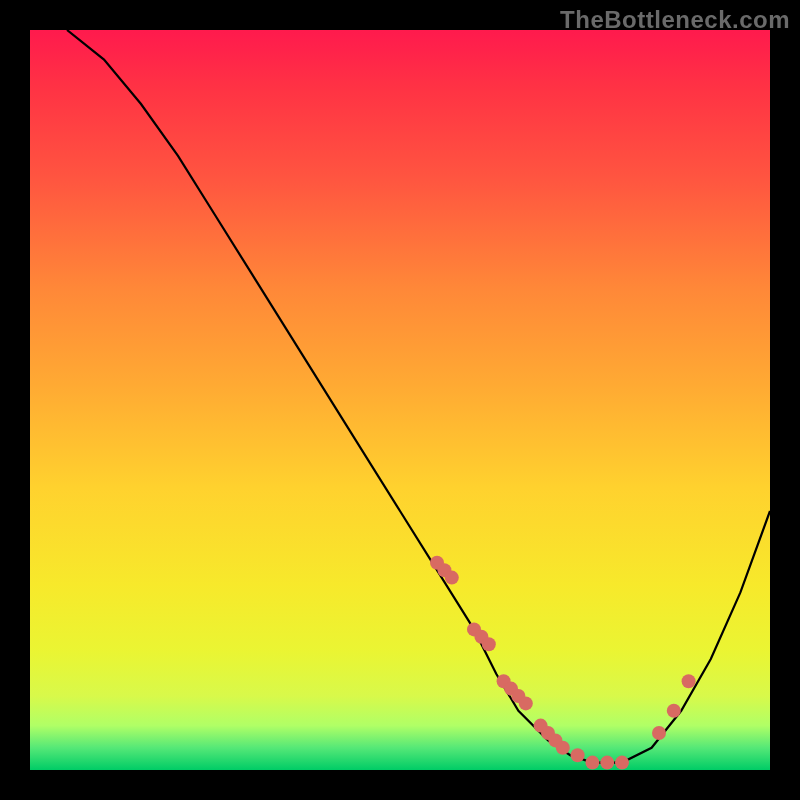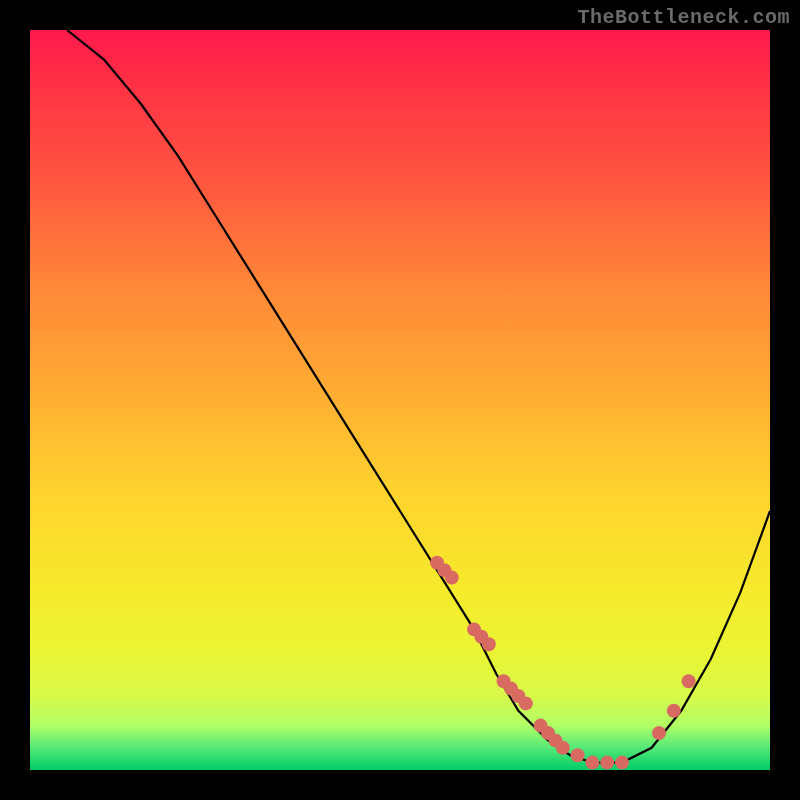--- a/index.html
+++ b/index.html
@@ -48,22 +48,22 @@
     position: absolute;
     left: 0;
     top: 0;
     width: 100%;
     height: 100%;
   }
   .watermark {
     position: absolute;
     top: 6px;
     right: 10px;
-    font-family: Liberation Mono, monospace;
-    font-size: 20px;
+    font-family: Liberation Sans, sans-serif;
+    font-size: 24px;
     font-weight: bold;
     color: #6a6a6a;
     letter-spacing: 0.5px;
     user-select: none;
   }
 </style>
 </head>
 <body>
 
 <div class="wrap">

